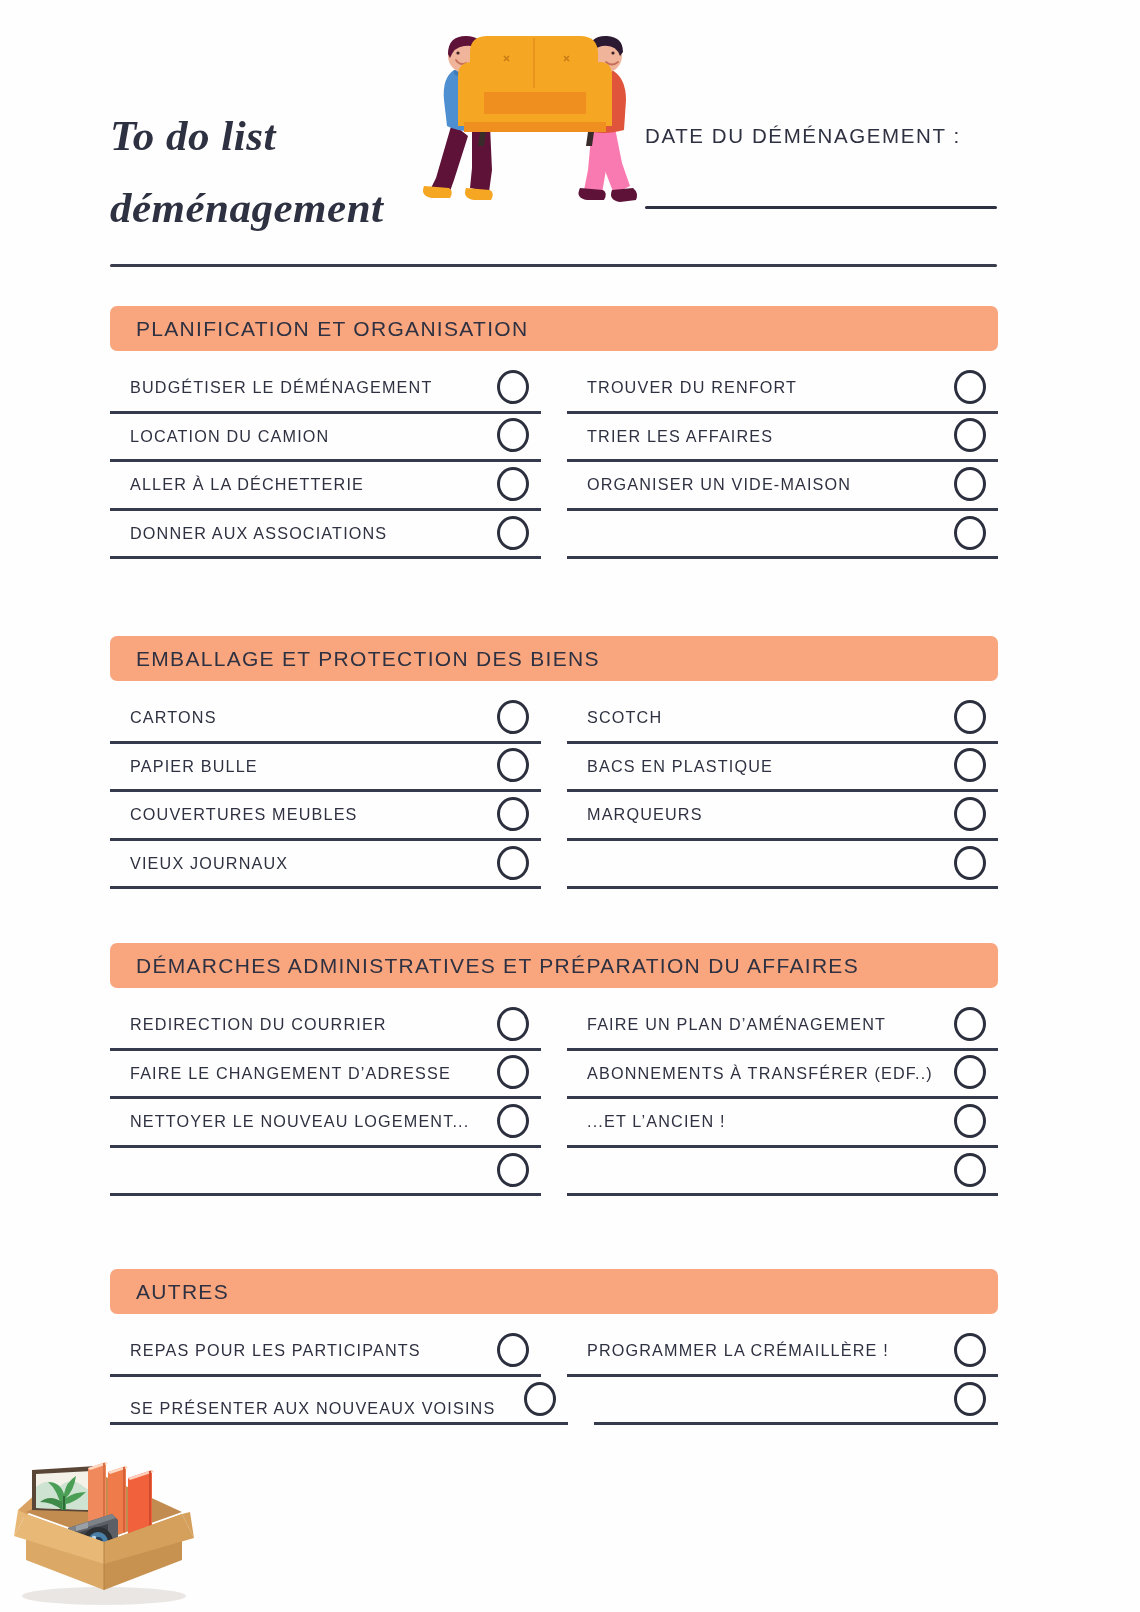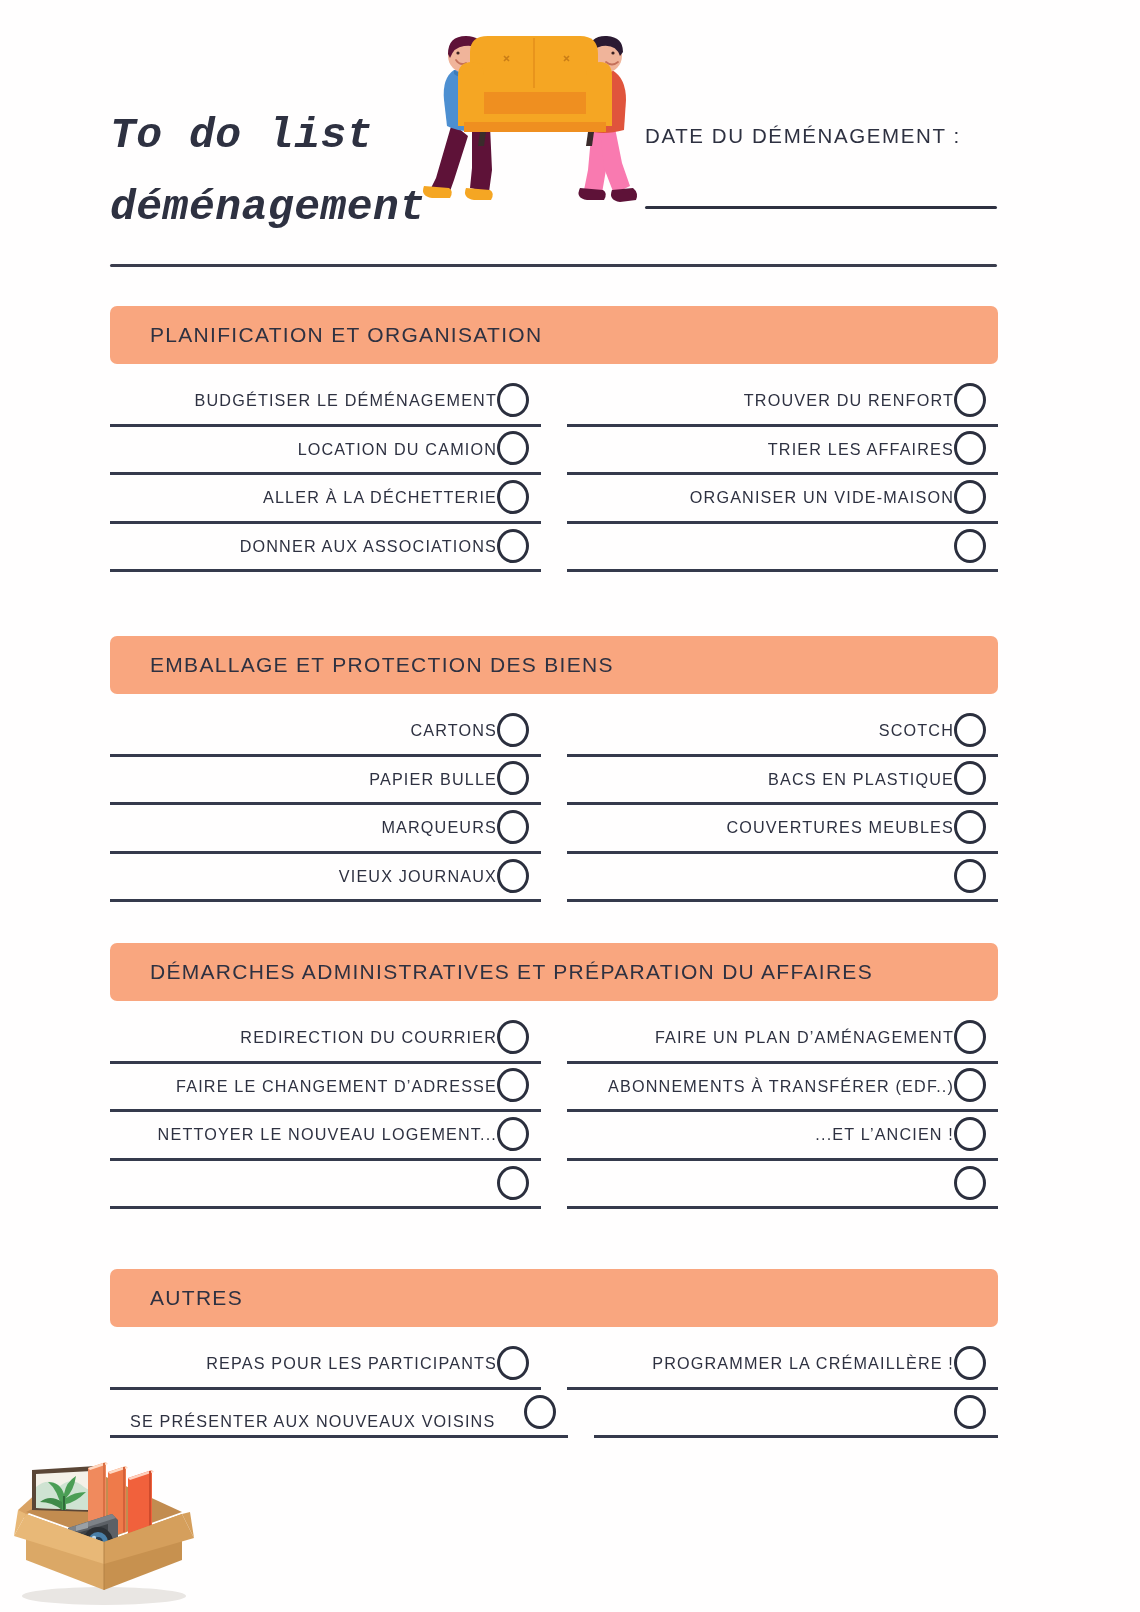--- a/index.html
+++ b/index.html
@@ -31,21 +31,21 @@
     height: 290px;
   }
 
   .title-block {
     position: absolute;
     left: 110px;
     top: 100px;
     width: 430px;
   }
   .title-line {
-    font-family: Liberation Mono, monospace;
+    font-family: Liberation Serif, serif;
     font-style: italic;
     font-weight: 700;
     font-size: 43px;
     line-height: 72px;
     color: #2e3141;
     letter-spacing: 0.5px;
     white-space: nowrap;
   }
 
   .date-block {
@@ -90,39 +90,38 @@
     height: 185px;
   }
 
   
   .section {
     position: absolute;
     left: 110px;
     width: 888px;
   }
   .section-header {
-    height: 58px;
+    height: 45px;
     background: #f9a67f;
     border-radius: 7px;
     display: flex;
     align-items: center;
-    padding-left: 40px;
+    padding-left: 26px;
     box-sizing: border-box;
   }
   .section-title {
     font-size: 21px;
     letter-spacing: 1.3px;
     color: #2e3141;
     font-weight: 400;
     white-space: nowrap;
   }
 
   .rows {
     margin-top: 14px;
-    text-align: right;
   }
   .row {
     display: flex;
     gap: 26px;
     height: 48.6px;
   }
   .cell {
     flex: 1;
     position: relative;
     display: flex;
@@ -314,25 +313,25 @@
           <span class="cell-label">PAPIER BULLE</span>
           <span class="checkbox"></span>
         </div>
         <div class="cell">
           <span class="cell-label">BACS EN PLASTIQUE</span>
           <span class="checkbox"></span>
         </div>
       </div>
       <div class="row">
         <div class="cell">
+          <span class="cell-label">COUVERTURES MEUBLES</span>
+          <span class="checkbox"></span>
+        </div>
+        <div class="cell">
           <span class="cell-label">MARQUEURS</span>
-          <span class="checkbox"></span>
-        </div>
-        <div class="cell">
-          <span class="cell-label">COUVERTURES MEUBLES</span>
           <span class="checkbox"></span>
         </div>
       </div>
       <div class="row">
         <div class="cell">
           <span class="cell-label">VIEUX JOURNAUX</span>
           <span class="checkbox"></span>
         </div>
         <div class="cell">
           <span class="cell-label"></span>

